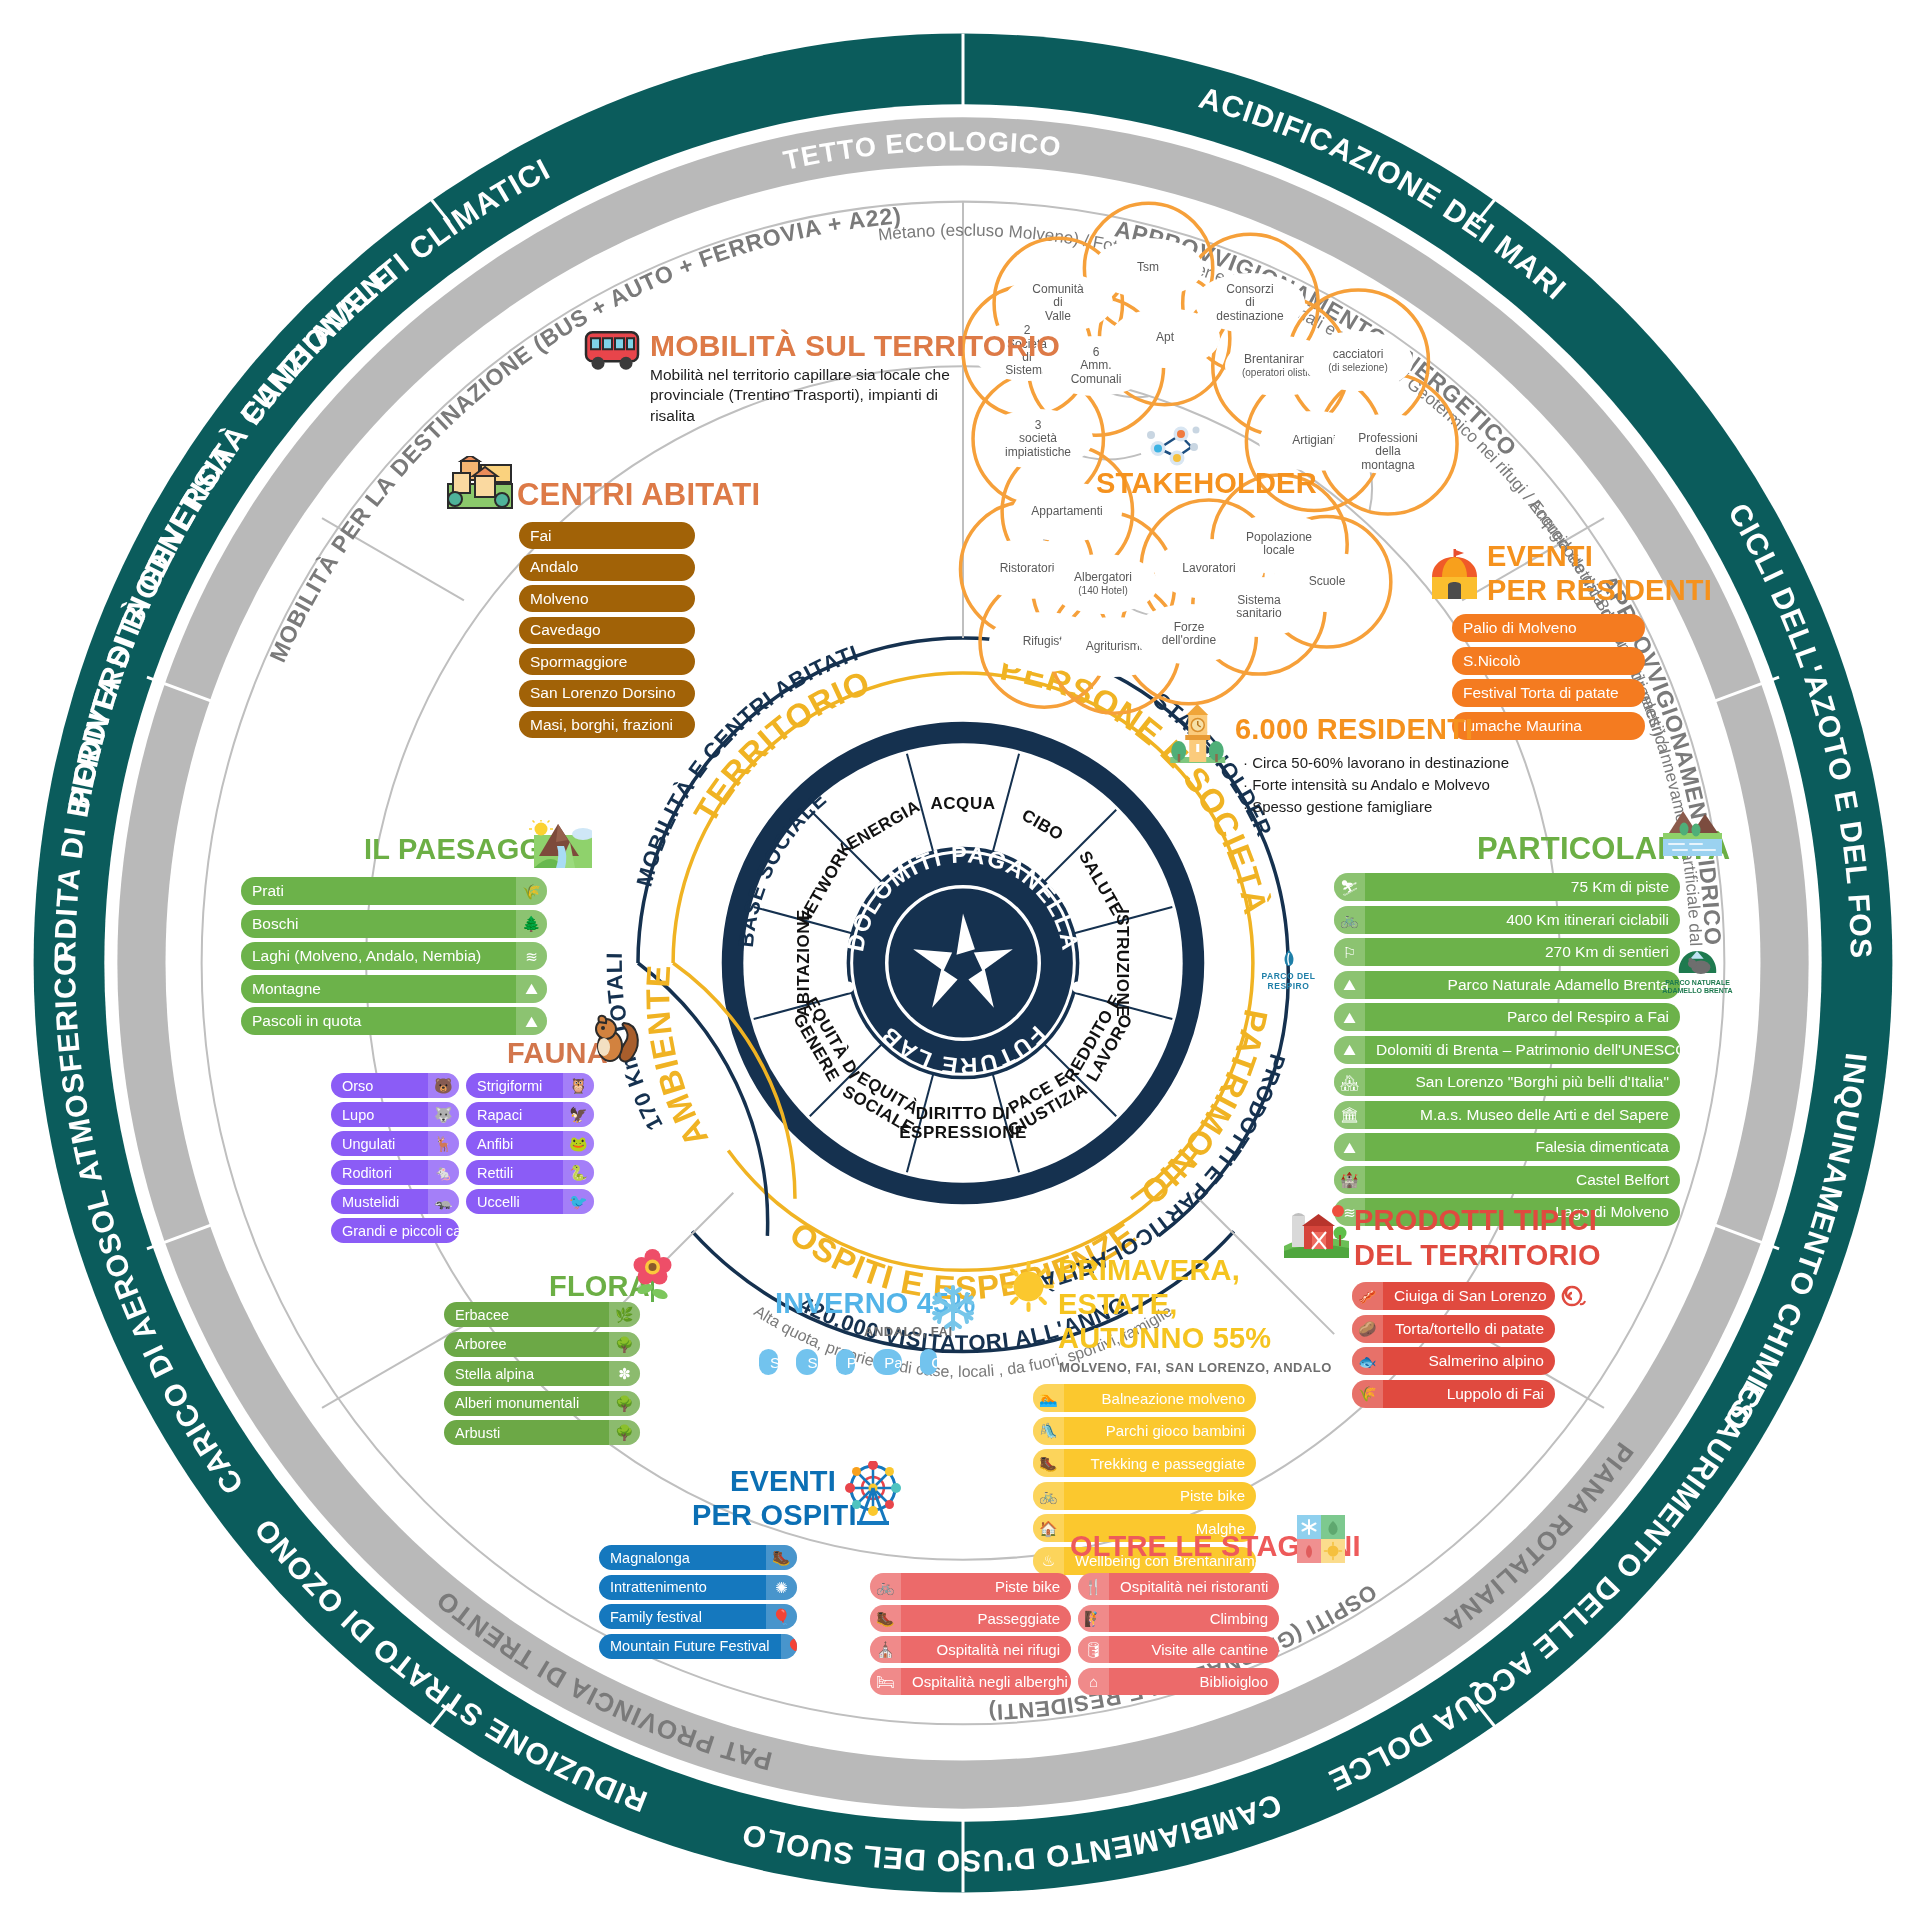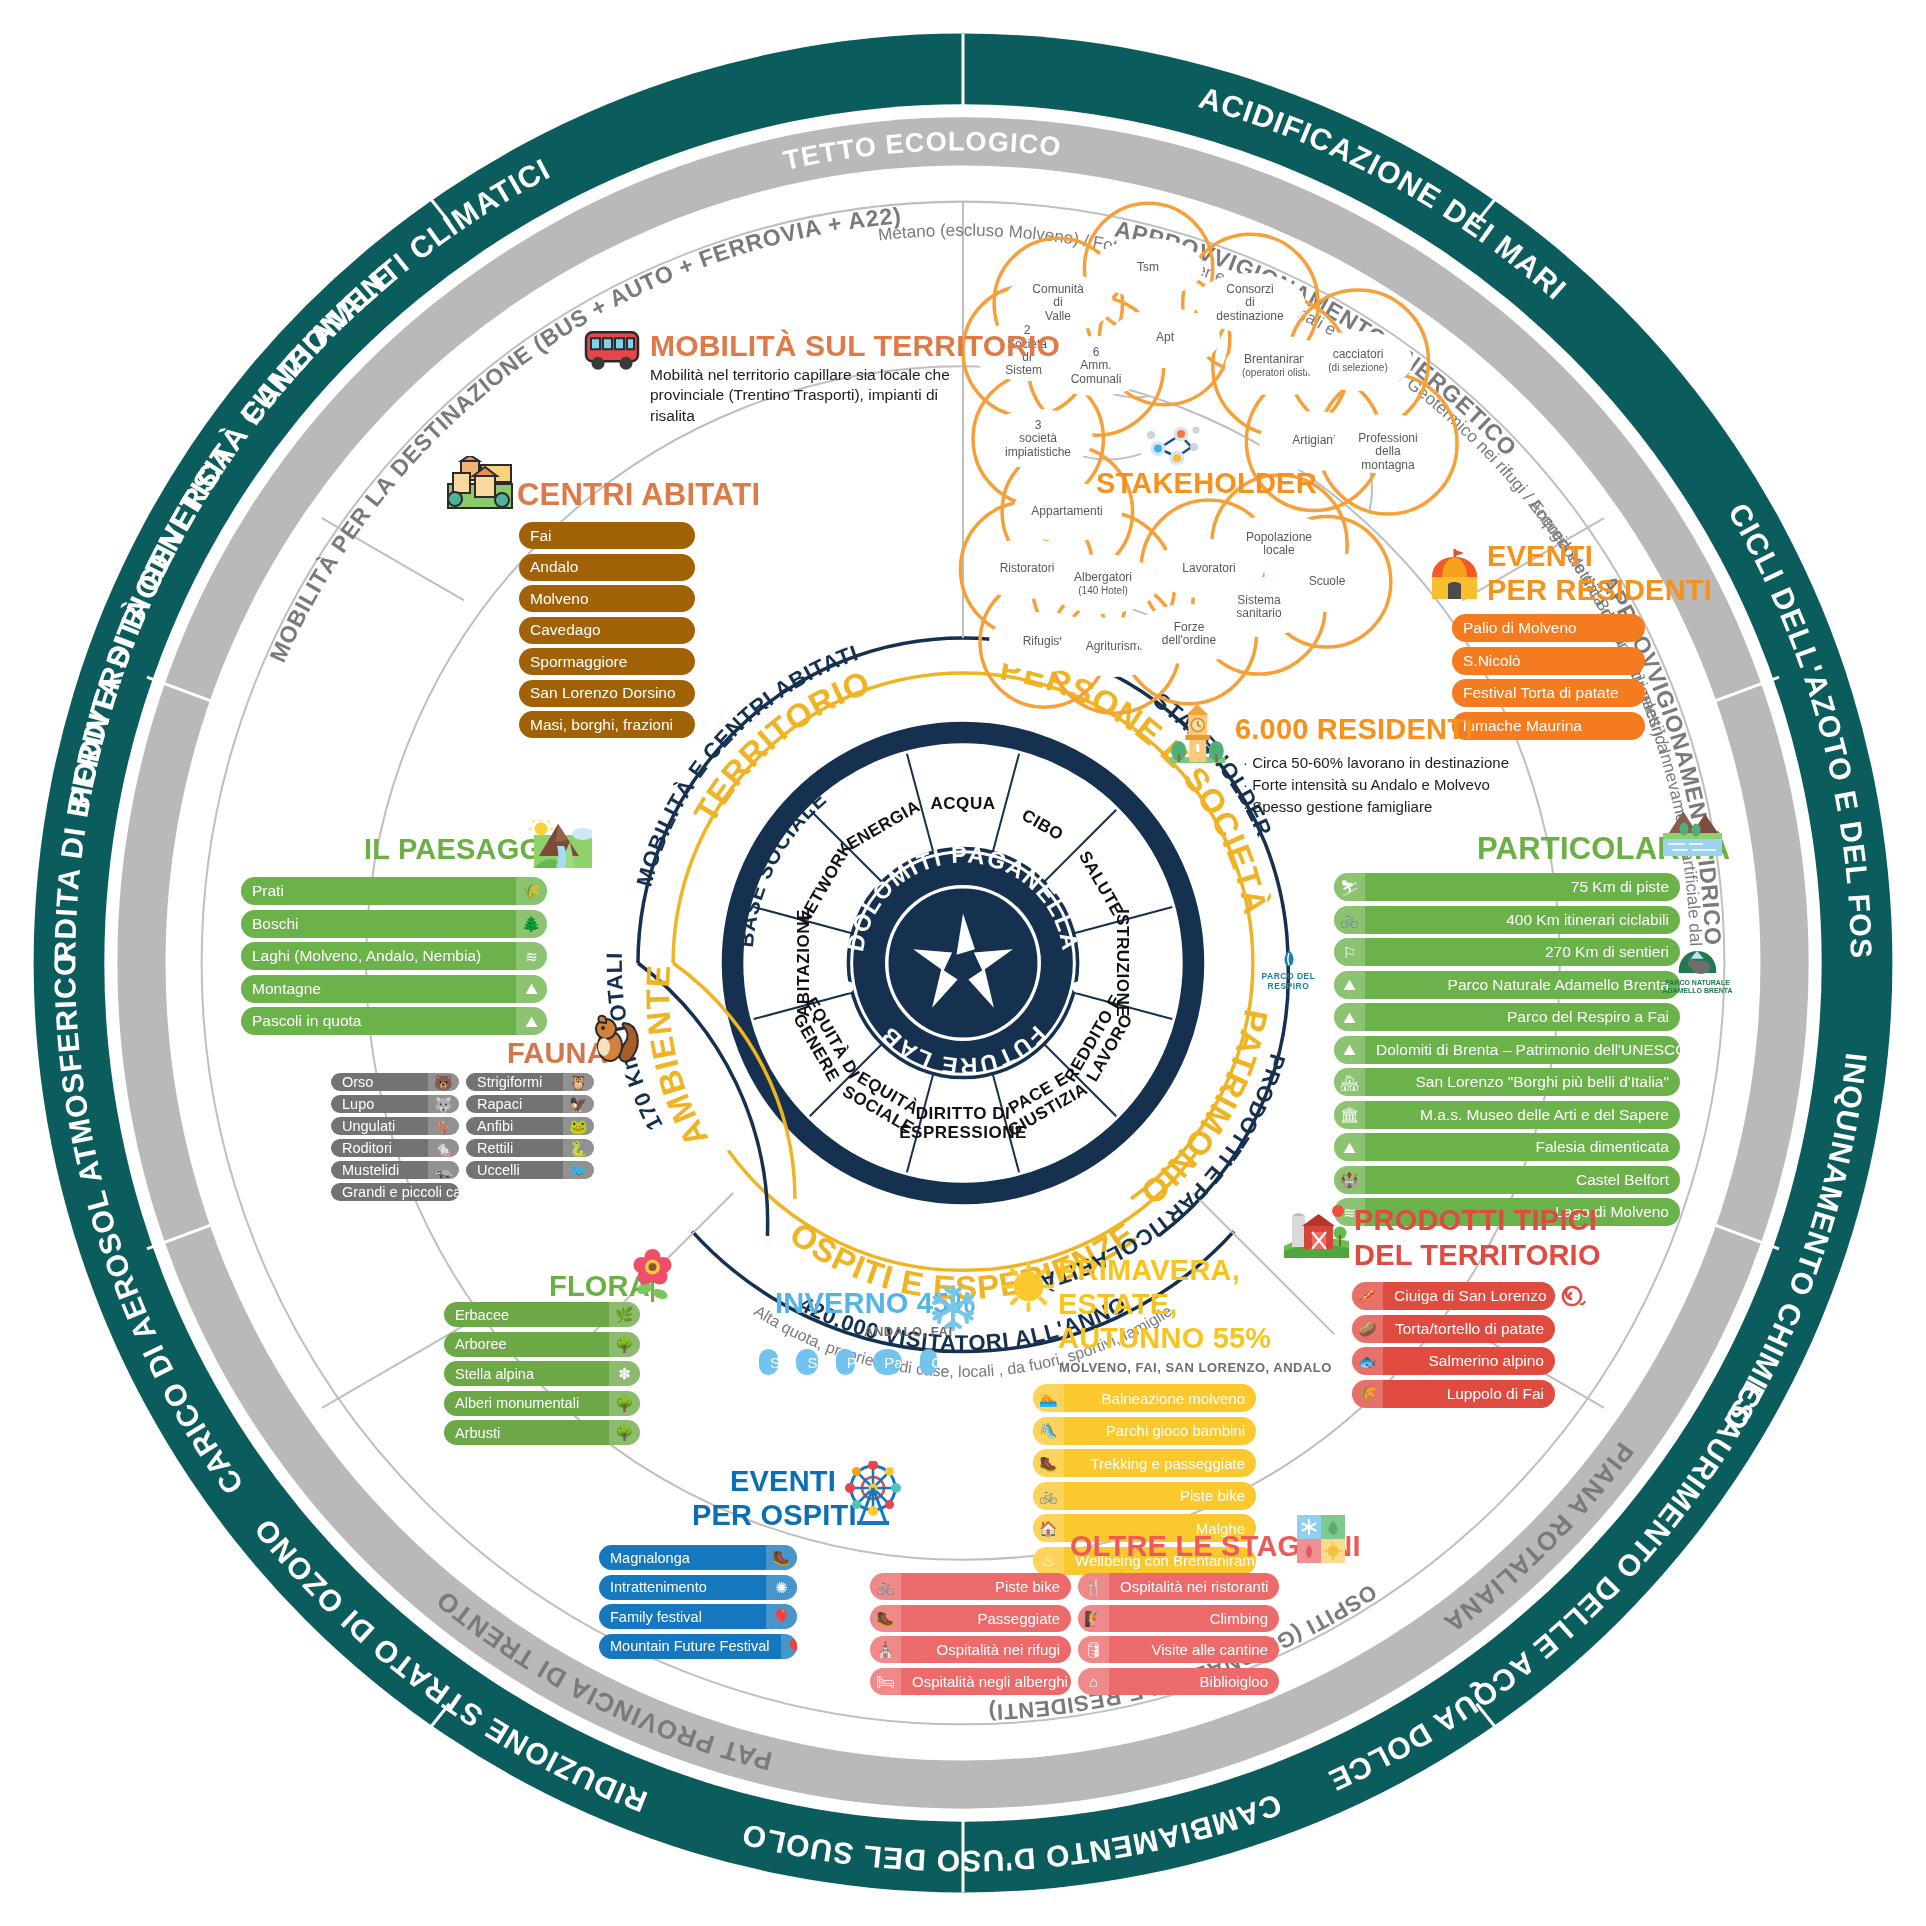--- a/index.html
+++ b/index.html
@@ -32,21 +32,21 @@
   .c-red2{color:#EE5A5A;}
   .c-blue{color:#53B4E8;}
   .c-blue2{color:#0B6FB4;}
   .c-yellow{color:#F5C420;}
 
   
   .p-centri{background:#a16207;height:27px;font-size:15.5px;}
   .p-eventres{background:#F47B20;height:28px;font-size:15.5px;}
   .p-verde{background:#6CB24A;height:28px;font-size:15.5px;}
   .p-verde2{background:#6CB24A;height:28px;font-size:15.5px;}
-  .p-fauna{background:#737373;height:18px;font-size:14.5px;gap:10px;}
+  .p-fauna{background:#8b5cf6;height:25px;font-size:14.5px;gap:10px;}
   .p-flora{background:#6CA846;height:25px;font-size:14.5px;}
   .p-inverno{background:#72C3EE;height:26px;font-size:15px;}
   .p-estate{background:#FBC82E;height:28px;font-size:15px;}
   .p-eventosp{background:#1578BE;height:25px;font-size:14.5px;}
   .p-prodotti{background:#E04A3F;height:28px;font-size:15.5px;}
   .p-stagioni{background:#EC6A6A;height:27px;font-size:15px;}
 
   .bullets{font-size:15px;line-height:1.45;color:#1d1d1d;}
   .subtxt{font-size:15.5px;line-height:1.32;color:#1d1d1d;}
   .sublabel{font-size:13px;color:#6E6E6E;letter-spacing:0.5px;font-weight:bold;}

